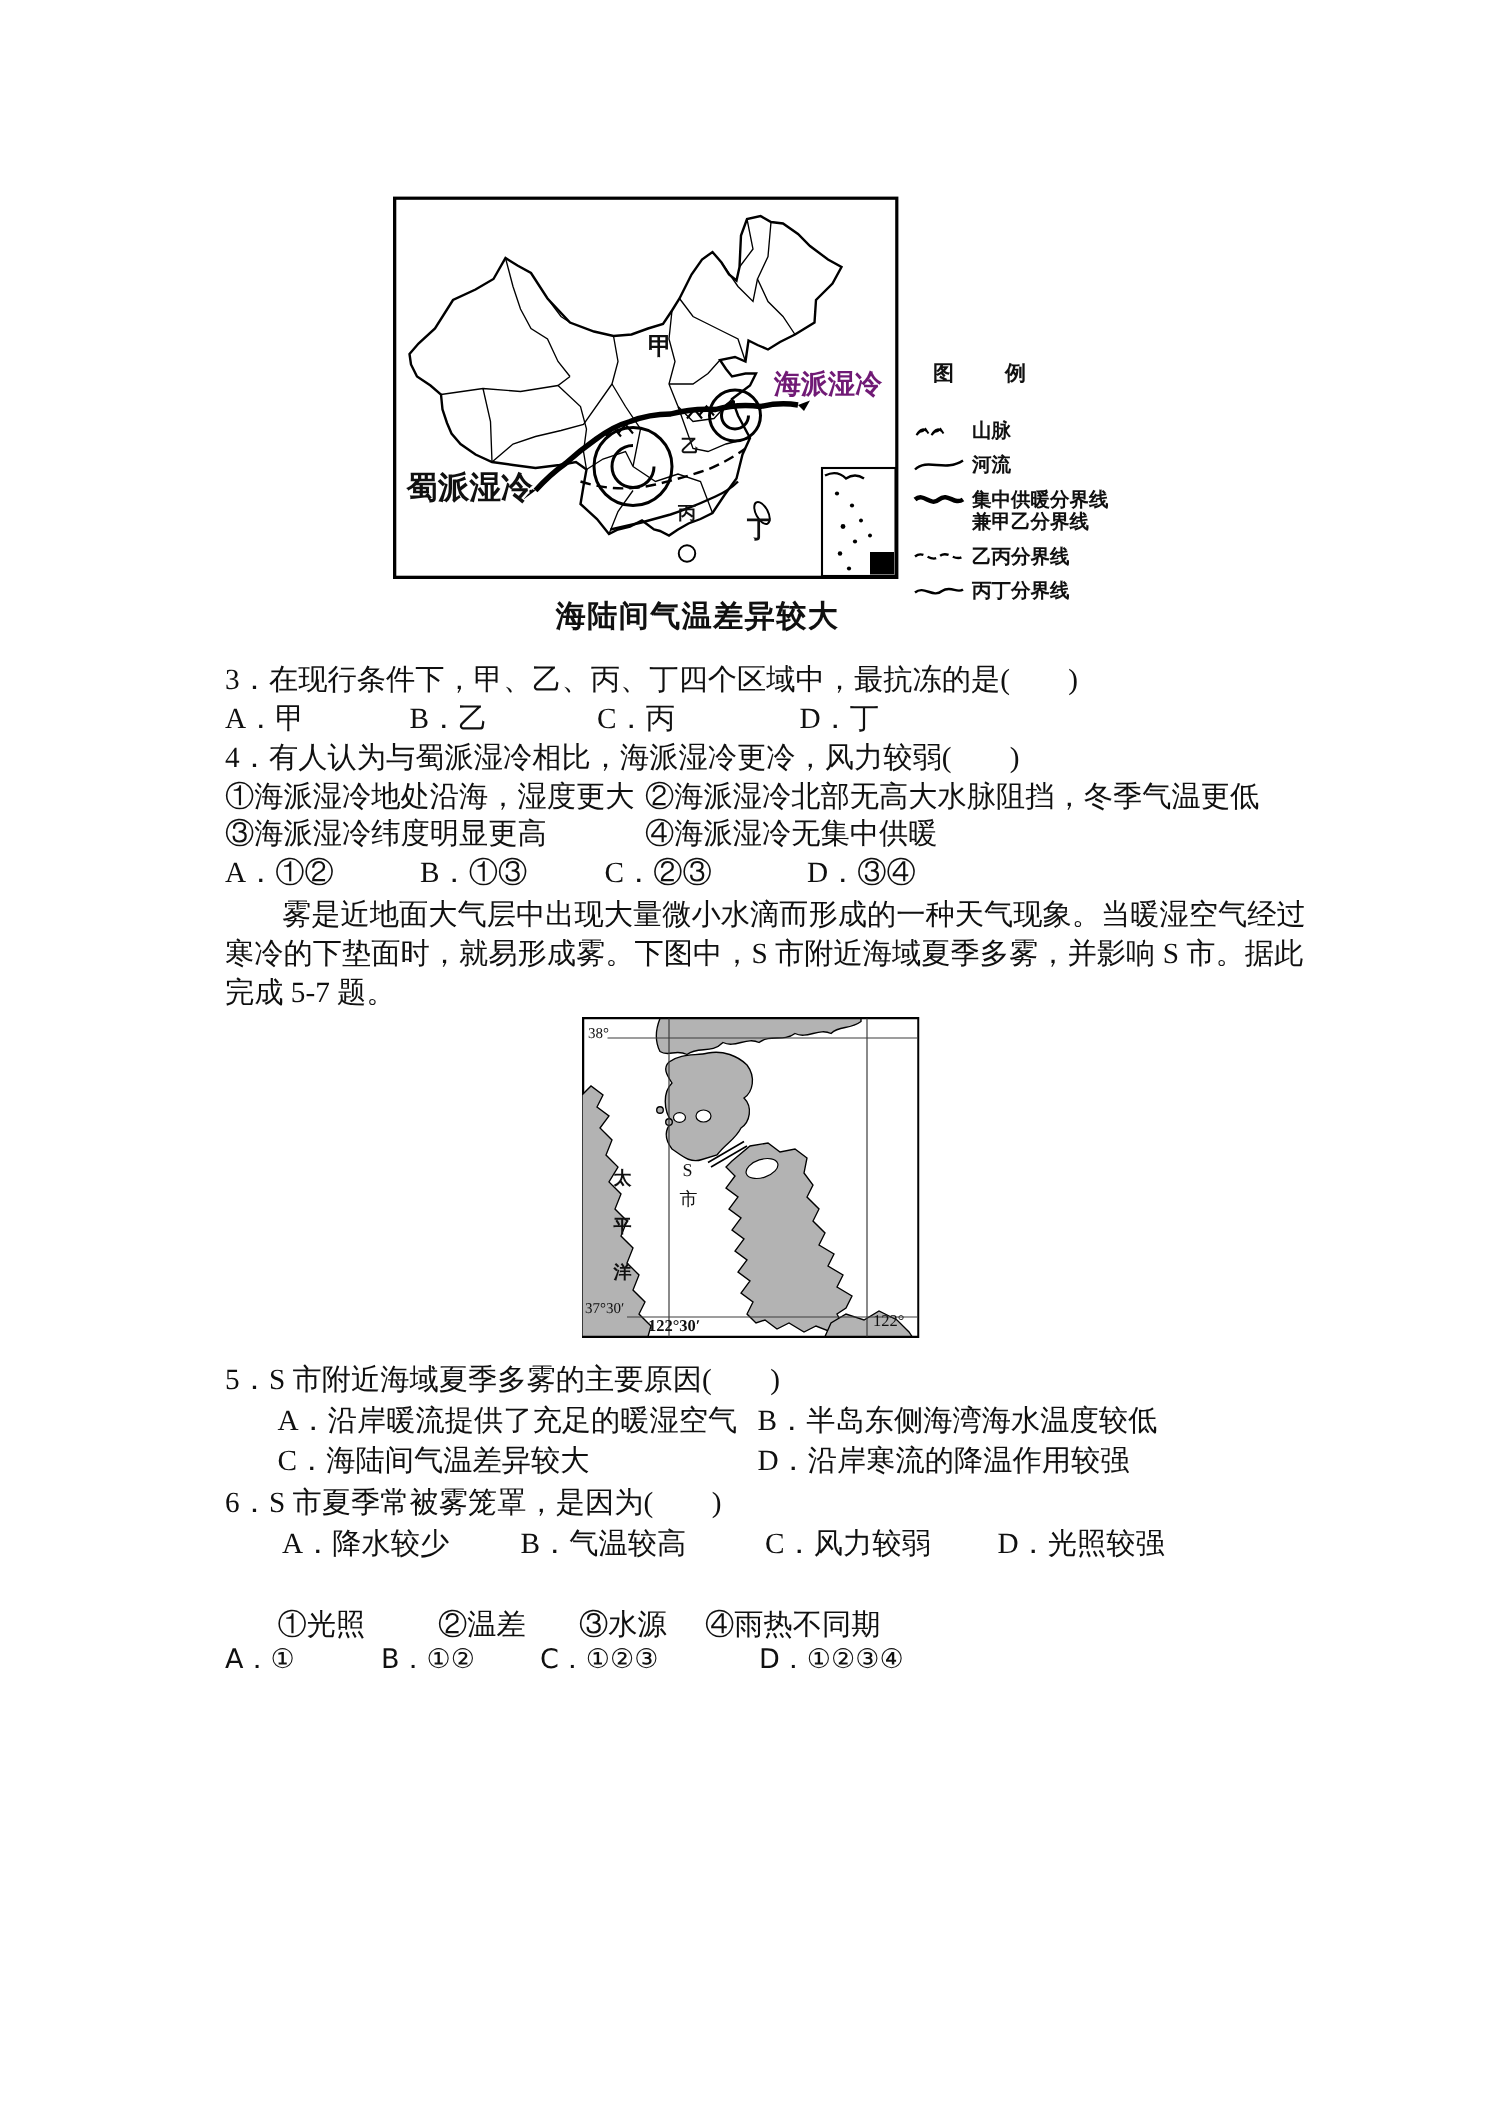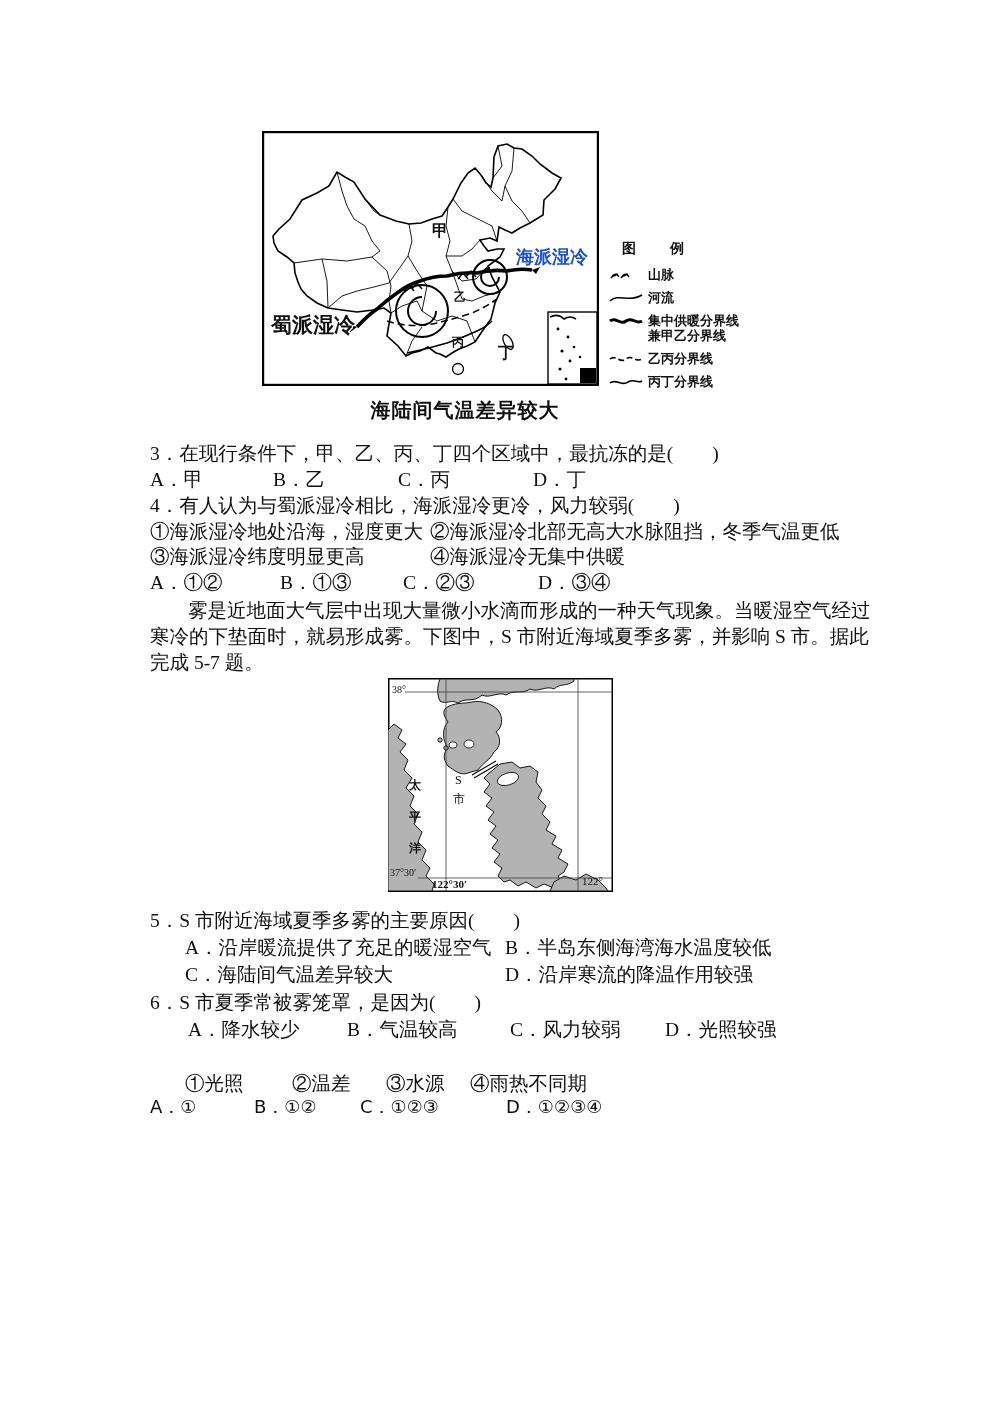--- a/index.html
+++ b/index.html
@@ -9,21 +9,21 @@
   .seg{position:absolute;white-space:nowrap;font-size:19.5px;line-height:1.15;}
   .sans{font-family:"DejaVu Sans","Liberation Sans",sans-serif;}
   .figbox{position:absolute;box-sizing:border-box;}
   .map-label{position:absolute;font-family:"DejaVu Sans","Liberation Sans",sans-serif;
              font-weight:bold;line-height:1;white-space:nowrap;}
   .halo{text-shadow:-1px 0 #fff,1px 0 #fff,0 -1px #fff,0 1px #fff,1px 1px #fff,-1px -1px #fff;}
   .fig-title{position:absolute;left:330px;top:397px;width:270px;text-align:center;
              font-family:"DejaVu Sans","Liberation Sans",sans-serif;font-weight:bold;font-size:20px;letter-spacing:1px;}
   .legend{position:absolute;left:608px;top:240px;width:170px;
           font-family:"DejaVu Sans","Liberation Sans",sans-serif;font-weight:bold;font-size:13px;}
-  .legend-header{margin-left:14px;letter-spacing:10px;font-size:14px;margin-bottom:8px;}
+  .legend-header{margin-left:14px;letter-spacing:10px;font-size:14px;margin-bottom:20px;}
   .legend-row{display:flex;align-items:center;margin-bottom:5px;}
   .legend-row svg{flex:0 0 36px;margin-right:4px;}
   .legend-sub{margin-left:40px;margin-top:-3px;margin-bottom:5px;}
   .geo-label{position:absolute;line-height:1;white-space:nowrap;font-family:"Liberation Serif","DejaVu Serif",serif;}
 </style>
 </head>
 <body>
 
 <div class="page">
 
@@ -92,21 +92,21 @@
             <circle cx="304" cy="248" r="1.4"></circle>
         </g>
         <rect x="318" y="237" width="16" height="15" fill="#000"></rect>
       </g>
     </svg>
     
     <span class="map-label" style="left:170px;top:92px;font-size:16px;">甲</span>
     <span class="map-label" style="left:192px;top:160px;font-size:12px;">乙</span>
     <span class="map-label" style="left:190px;top:205px;font-size:12px;">丙</span>
     <span class="map-label" style="left:236px;top:214px;font-size:16px;">丁</span>
-    <span class="map-label halo" style="left:254px;top:117px;font-size:18px;color:#1d4ed8;">海派湿冷</span>
+    <span class="map-label halo" style="left:254px;top:117px;font-size:18px;color:#701a75;">海派湿冷</span>
     <span class="map-label halo" style="left:9px;top:184px;font-size:21px;">蜀派湿冷</span>
   </div>
 
   <div class="legend">
     <div class="legend-header">图　例</div>
     <div class="legend-row">
       <svg width="36" height="14" viewBox="0 0 36 14">
         <path d="M3,10 Q7,3 11,9 L9,6 Q7,8 5,8 Z M13,10 Q17,3 21,9 L19,6 Q17,8 15,8 Z" fill="#000" stroke="#000" stroke-width="1.3"></path>
       </svg>
       <span>山脉</span>

